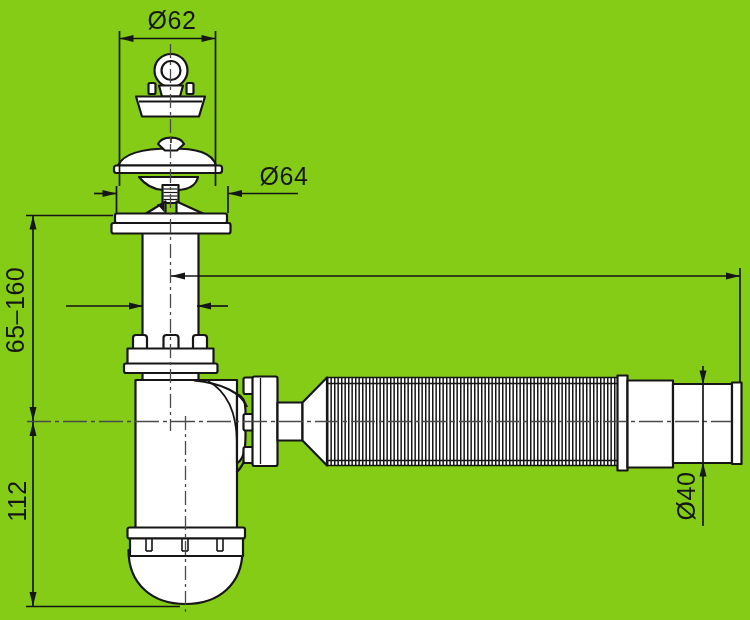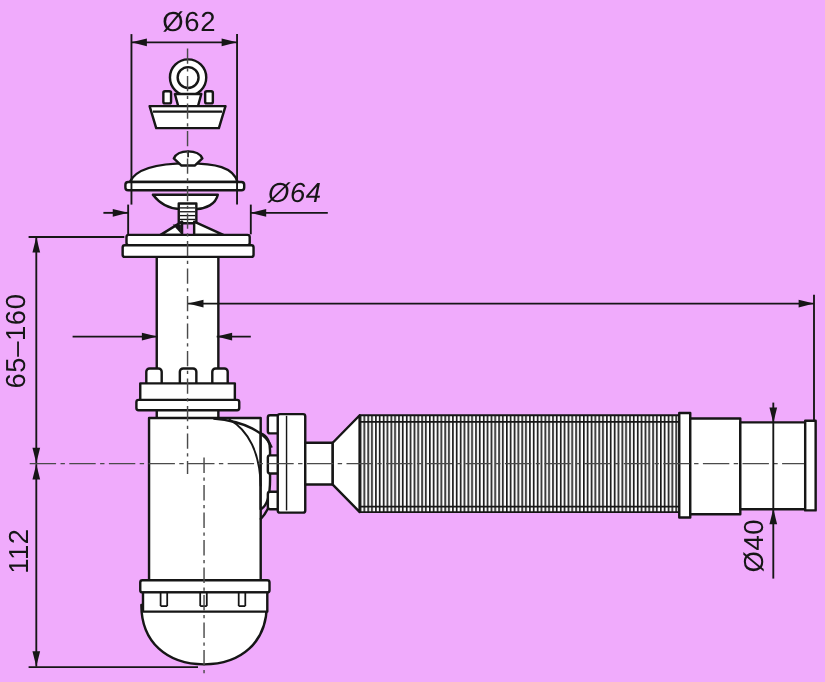--- a/index.html
+++ b/index.html
@@ -1,17 +1,17 @@
 <!DOCTYPE html>
 <html><head>
 <meta charset="utf-8">
 <style>
   html,body{margin:0;padding:0;background:#ffffff;}
   .canvas{
-    position:relative;width:750px;height:620px;background:#f0abfc;
+    position:relative;width:750px;height:620px;background:#84cc16;
     font-family:"Liberation Sans",sans-serif;overflow:hidden;
   }
   .canvas svg{position:absolute;left:0;top:0;}
   .dim-label{
     position:absolute;height:30px;line-height:30px;text-align:center;
     font-size:25px;color:#161616;white-space:nowrap;letter-spacing:0.5px;
   }
   .rot{transform:rotate(-90deg);}
 </style>
 </head>
@@ -183,21 +183,21 @@
     <g>
       <line x1="703" y1="366" x2="703" y2="526"></line>
       <polygon points="703,384.5 699.5,370.5 706.5,370.5" fill="#161616" stroke="none"></polygon>
       <polygon points="703,462.5 699.5,476.5 706.5,476.5" fill="#161616" stroke="none"></polygon>
     </g>
   </g>
 </svg>
 
   <div class="dim-label" style="left:122px;top:5px;width:100px;">Ø62</div>
 
-  <div class="dim-label" style="left:218px;top:161px;width:100px;font-style:italic;">Ø64</div>
+  <div class="dim-label" style="left:234px;top:161px;width:100px;">Ø64</div>
 
 
 
   <div class="dim-label rot" style="left:-45px;top:295px;width:120px;">65–160</div>
 
   <div class="dim-label rot" style="left:-43px;top:486px;width:120px;">112</div>
 
   <div class="dim-label rot" style="left:626px;top:481px;width:120px;">Ø40</div>
 
 </div>

